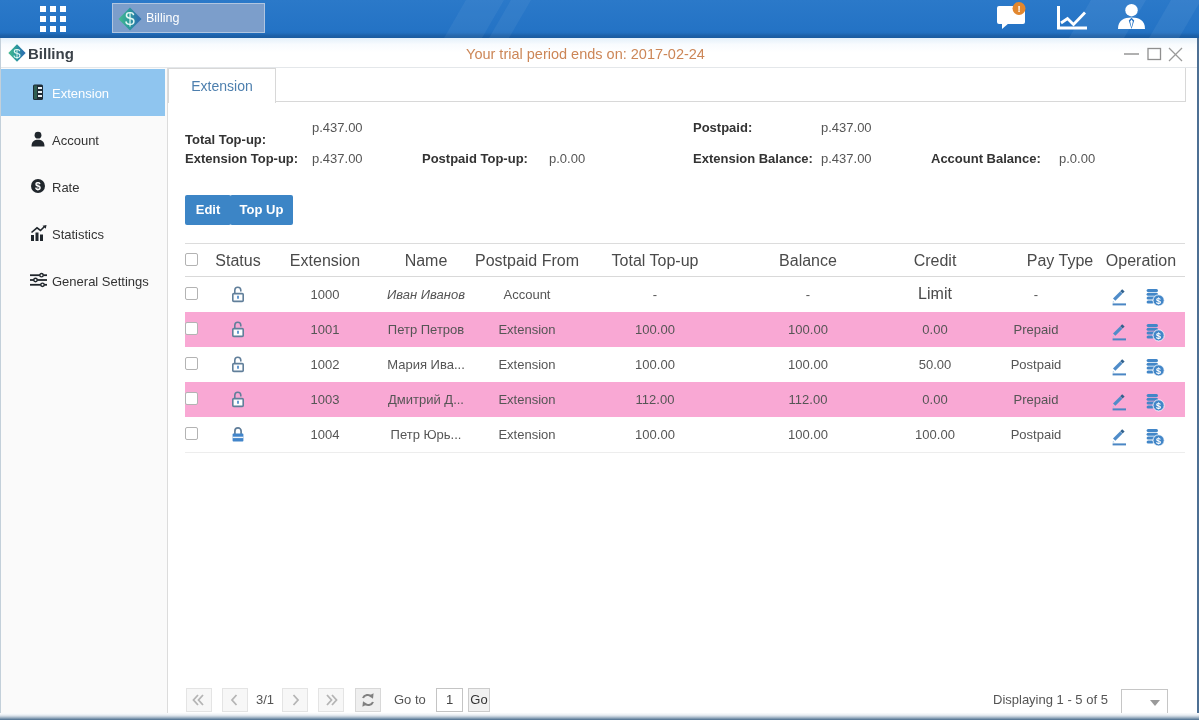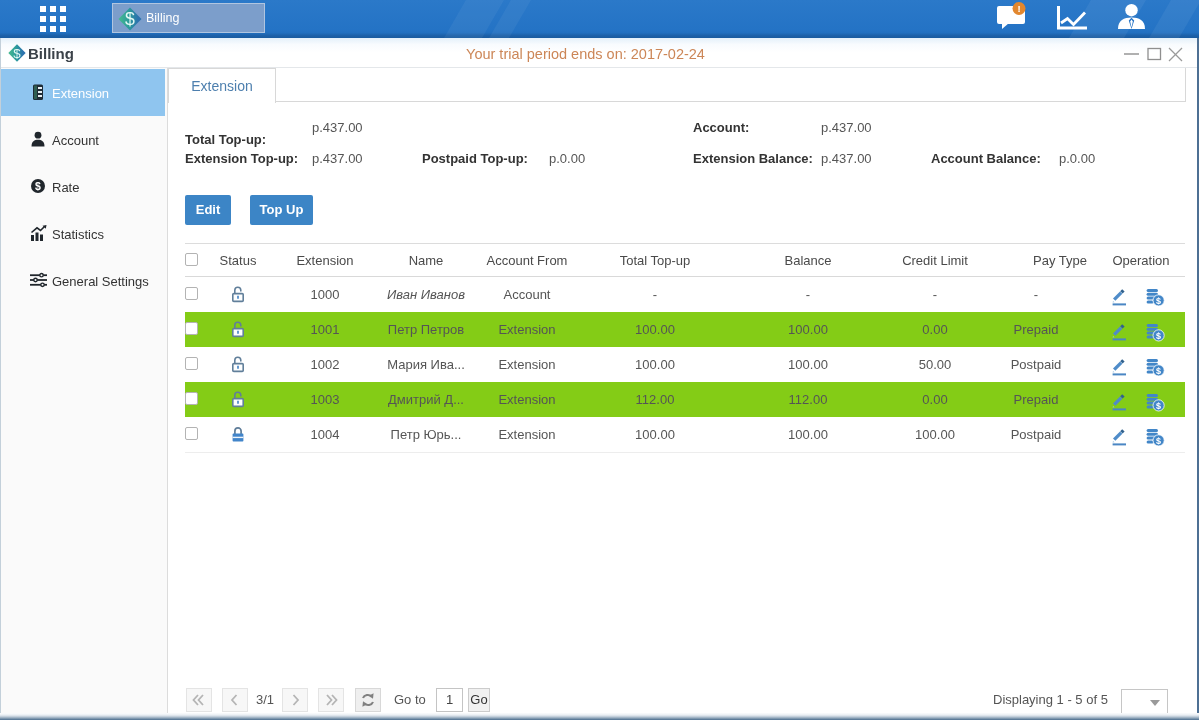--- a/index.html
+++ b/index.html
@@ -56,23 +56,23 @@
   .lab { position:absolute; font-size:13px; font-weight:bold; color:#333; }
   .val { position:absolute; font-size:13px; color:#555; }
 
   
   .bluebtn { position:absolute; background:#3c85c6; color:#fff; font-size:13px; font-weight:bold;
     text-align:center; border-radius:2px; height:30px; line-height:30px; }
 
   
   #grid { position:absolute; left:17px; top:175px; width:1000px; }
   .hrow { position:relative; height:34px; border-top:1px solid #dcdcdc; border-bottom:1px solid #d9d9d9; }
-  .hcell { position:absolute; top:0; height:34px; line-height:33px; font-size:13px; color:#4a4a4a; text-align:center; }
+  .hcell { position:absolute; top:0; height:34px; line-height:33px; font-size:16px; color:#4a4a4a; text-align:center; }
   .trow { position:relative; height:35px; }
-  .trow.alt { background:#84cc16; }
+  .trow.alt { background:#f9a8d4; }
   .tcell { position:absolute; top:0; height:35px; line-height:35px; font-size:13px; color:#555; text-align:center; white-space:nowrap; }
   .cb { position:absolute; width:13px; height:13px; background:#fff; border:1px solid #b3b3b3; border-radius:2px; }
   .gridend { position:relative; height:0; border-bottom:1px solid #ededed; }
 
   
   .pgbtn { position:absolute; top:620px; width:26px; height:24px; background:#f7f7f7; border:1px solid #e4e4e4; }
   .pgtxt { position:absolute; top:624px; font-size:13px; color:#555; }
   #refreshbtn { position:absolute; top:620px; width:26px; height:24px; background:#efefef; border:1px solid #d8d8d8; }
   #gotoinput { position:absolute; top:620px; width:27px; height:24px; background:#fff; border:1px solid #c4c4c4;
     font-size:13px; color:#444; text-align:center; line-height:22px; }
@@ -239,42 +239,42 @@
       <span class="txt">General Settings</span>
     </div>
   </div>
 
   <div id="content">
     <div id="tabstrip"></div>
     <div id="tab1">Extension</div>
 
     <div class="lab" style="left:17px;  top:52px;margin-top:12px;">Total Top-up:</div>
     <div class="val" style="left:144px; top:52px;">p.437.00</div>
-    <div class="lab" style="left:525px; top:52px;">Account:</div>
+    <div class="lab" style="left:525px; top:52px;">Postpaid:</div>
     <div class="val" style="left:653px; top:52px;">p.437.00</div>
 
     <div class="lab" style="left:17px;  top:83px;">Extension Top-up:</div>
     <div class="val" style="left:144px; top:83px;">p.437.00</div>
     <div class="lab" style="left:254px; top:83px;">Postpaid Top-up:</div>
     <div class="val" style="left:381px; top:83px;">p.0.00</div>
     <div class="lab" style="left:525px; top:83px;">Extension Balance:</div>
     <div class="val" style="left:653px; top:83px;">p.437.00</div>
     <div class="lab" style="left:763px; top:83px;">Account Balance:</div>
     <div class="val" style="left:891px; top:83px;">p.0.00</div>
 
     <div class="bluebtn" style="left:17px; top:127px; width:46px;">Edit</div>
-    <div class="bluebtn" style="left:82px; top:127px; width:63px;">Top Up</div>
+    <div class="bluebtn" style="left:62px; top:127px; width:63px;">Top Up</div>
 
     <div id="grid">
       <div class="hrow">
         <span class="cb" style="left:0px; top:9px;"></span>
         <div class="hcell" style="left:28px; width:50px;">Status</div>
         <div class="hcell" style="left:78px; width:124px;">Extension</div>
         <div class="hcell" style="left:202px; width:78px;">Name</div>
-        <div class="hcell" style="left:280px; width:124px;">Account From</div>
+        <div class="hcell" style="left:280px; width:124px;">Postpaid From</div>
         <div class="hcell" style="left:404px; width:132px;">Total Top-up</div>
         <div class="hcell" style="left:536px; width:174px;">Balance</div>
         <div class="hcell" style="left:710px; width:80px;">Credit Limit</div>
         <div class="hcell" style="left:814px; width:122px;">Pay Type</div>
         <div class="hcell" style="left:912px; width:88px;">Operation</div>
       </div>
 
       <div class="trow">
         <span class="cb" style="left:0px; top:10px;"></span>
         <div class="tcell lockcell" style="left:28px; width:50px;"><svg width="16" height="19" viewBox="0 0 16 19" style="margin-top:8px">

